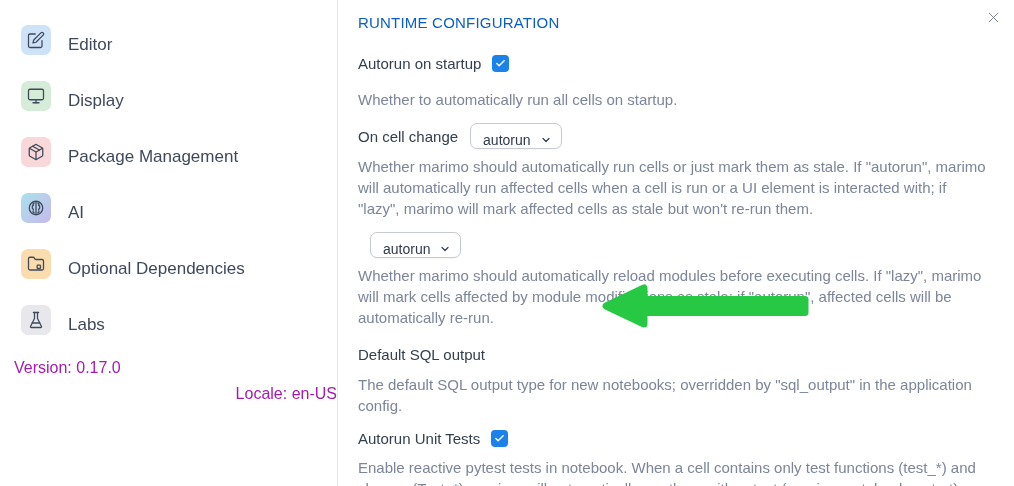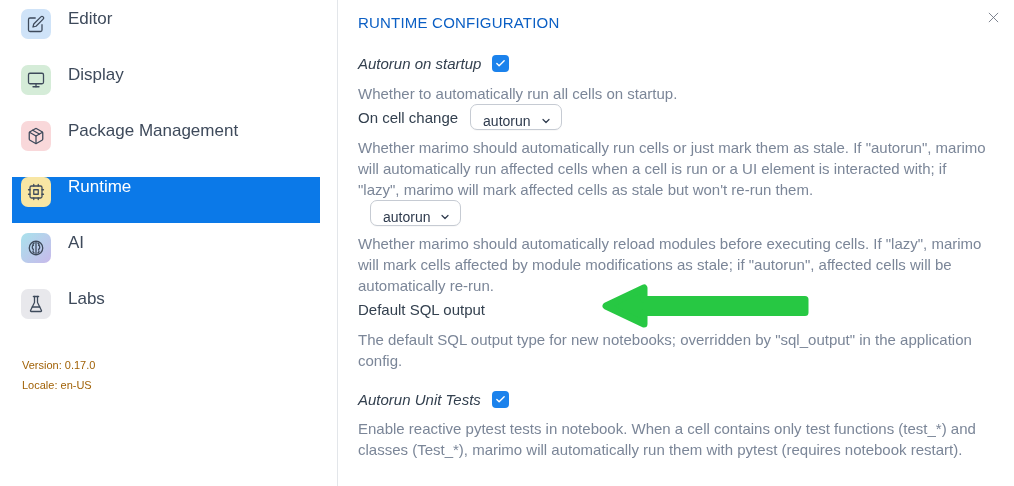--- a/index.html
+++ b/index.html
@@ -19,36 +19,36 @@
     padding-top: 9px;
     flex-shrink: 0;
     display: flex;
     flex-direction: column;
   }
   .side-item {
     height: 46px;
     margin: 0 17px 10px 12px;
     padding-left: 9px;
     display: flex;
-    align-items: flex-start;
+    align-items: flex-end;
     gap: 17px;
     cursor: pointer;
   }
   .side-item.selected { background: var(--accent-blue, #0b79e8); }
   .side-item.selected .side-label { color: #ffffff; }
   .icon-box {
     width: 30px; height: 30px;
     border-radius: 7px;
     display: flex; align-items: center; justify-content: center;
     flex-shrink: 0;
   }
   .icon-box svg { width: 18px; height: 18px; stroke: #3e4a5b; fill: none; stroke-width: 1.7; stroke-linecap: round; stroke-linejoin: round; }
   .side-label { font-size: 17px; color: var(--sidebar-text, #3e4a5b); }
-  .side-meta { margin: 14px 0 0 22px; font-size: 11px; color: #a16207; }
-  .side-meta + .side-meta { margin-top: 8px; }
+  .side-meta { margin: 14px 0 0 14px; font-size: 16px; color: #a21caf; }
+  .side-meta + .side-meta { margin-top: 8px; text-align: right; }
 
   
   .main {
     flex: 1;
     padding: 14px 24px 0 20px;
     position: relative;
   }
   .pane-title {
     font-size: 15px;
     font-weight: 400;
@@ -60,22 +60,22 @@
     position: absolute;
     top: 9px; right: 13px;
     width: 16px; height: 16px;
     cursor: pointer;
     display: flex; align-items: center; justify-content: center;
   }
   .close-btn svg { width: 13px; height: 13px; stroke: #6b7280; stroke-width: 1.6; stroke-linecap: round; }
 
   .field { }
   .f-row { display: flex; align-items: center; }
-  .f-row.cb-row { height: 18px; margin-top: 22px; font-style: italic; }
-  .f-row.sel-row { height: 26px; }
+  .f-row.cb-row { height: 18px; margin-top: 22px; }
+  .f-row.sel-row { height: 26px; margin-top: 13px; }
   .f-label { font-size: 15px; color: var(--label-text, #33404f); white-space: nowrap; }
 
   .checkbox {
     width: 17px; height: 17px;
     margin-left: 11px;
     border-radius: 4px;
     background: var(--checkbox-blue, #1b82ec);
     display: flex; align-items: center; justify-content: center;
     cursor: pointer;
   }
@@ -95,21 +95,21 @@
     box-shadow: 0 1px 1px rgba(0,0,0,0.03);
   }
   .select svg { width: 12px; height: 12px; stroke: #2e3a4d; stroke-width: 2.4; fill: none; stroke-linecap: round; stroke-linejoin: round; }
 
   .desc {
     max-width: 634px;
     font-size: 15px;
     line-height: 21px;
     color: var(--desc-text, #7b8698);
   }
-  .desc.mt5 { margin-top: 11px; }
+  .desc.mt5 { margin-top: 17px; }
   .desc.mt7 { margin-top: 7px; }
   .desc.mt3 { margin-top: 10px; }
 
   .green-arrow {
     position: absolute;
     left: 262px;   
     top: 283px;    
     width: 216px; height: 46px;
     pointer-events: none;
   }
@@ -145,44 +145,43 @@
       <svg viewBox="0 0 24 24">
           <path d="m7.5 4.27 9 5.15"></path>
           <path d="M21 8a2 2 0 0 0-1-1.73l-7-4a2 2 0 0 0-2 0l-7 4A2 2 0 0 0 3 8v8a2 2 0 0 0 1 1.73l7 4a2 2 0 0 0 2 0l7-4A2 2 0 0 0 21 16Z"></path>
           <path d="m3.3 7 8.7 5 8.7-5"></path>
           <path d="M12 22V12"></path>
         </svg>
     </span>
     <span class="side-label">Package Management</span>
   </div>
 
-  <div class="side-item selected">
-    <span class="icon-box" style="background: rgb(248, 230, 164);">
-      <svg viewBox="0 0 24 24">
-          <rect x="4" y="4" width="16" height="16" rx="2"></rect>
-          <rect x="9" y="9" width="6" height="6"></rect>
-          <path d="M15 2v2M15 20v2M2 15h2M2 9h2M20 15h2M20 9h2M9 2v2M9 20v2"></path>
-        </svg>
-    </span>
-    <span class="side-label">Runtime</span>
-  </div>
 
   <div class="side-item">
     <span class="icon-box" style="background: linear-gradient(135deg, rgb(169, 226, 236), rgb(200, 185, 235));">
       <svg viewBox="0 0 24 24">
           <circle cx="12" cy="12" r="9"></circle>
           <path d="M12 4.5v15"></path>
           <path d="M8.5 8.2c-2 1-2 4.6 0 5.6"></path>
           <path d="M15.5 8.2c2 1 2 4.6 0 5.6"></path>
           <path d="M9.5 5.5c-1.5.6-2 2-1 2.7M14.5 5.5c1.5.6 2 2 1 2.7M9.5 18.5c-1.5-.6-2-2-1-2.7M14.5 18.5c1.5-.6 2-2 1-2.7"></path>
         </svg>
     </span>
     <span class="side-label">AI</span>
   </div>
 
+  <div class="side-item">
+    <span class="icon-box" style="background: rgb(251, 220, 174);">
+      <svg viewBox="0 0 24 24">
+          <path d="M20 20a2 2 0 0 0 2-2V8a2 2 0 0 0-2-2h-7.9a2 2 0 0 1-1.69-.9L9.6 3.9A2 2 0 0 0 7.93 3H4a2 2 0 0 0-2 2v13a2 2 0 0 0 2 2Z"></path>
+          <rect x="13.5" y="13.5" width="4.5" height="4.5" rx="1"></rect>
+        </svg>
+    </span>
+    <span class="side-label">Optional Dependencies</span>
+  </div>
 
   <div class="side-item">
     <span class="icon-box" style="background: rgb(232, 232, 236);">
       <svg viewBox="0 0 24 24">
           <path d="M10 2v7.5a2 2 0 0 1-.2.9L4.7 20.6a1 1 0 0 0 .9 1.4h12.8a1 1 0 0 0 .9-1.4L14.2 10.4a2 2 0 0 1-.2-.9V2"></path>
           <path d="M8.5 2h7"></path>
           <path d="M7 16h10"></path>
         </svg>
     </span>
     <span class="side-label">Labs</span>
@@ -240,21 +239,21 @@
   </div>
 
   <div class="field">
     <div class="f-row sel-row">
       <span class="f-label">Default SQL output</span>
     </div>
     <p class="desc mt7">The default SQL output type for new notebooks; overridden by "sql_output" in the application config.</p>
   </div>
 
   <div class="field">
-    <div class="f-row cb-row" style="margin-top:19px;text-align:center;">
+    <div class="f-row cb-row" style="margin-top:13px;text-align:center;">
       <span class="f-label">Autorun Unit Tests</span>
       <span class="checkbox">
         <svg viewBox="0 0 24 24">
             <polyline points="20 6 9 17 4 12"></polyline>
           </svg>
       </span>
     </div>
     <p class="desc mt3">Enable reactive pytest tests in notebook. When a cell contains only test functions (test_*) and classes (Test_*), marimo will automatically run them with pytest (requires notebook restart).</p>
   </div>
 

